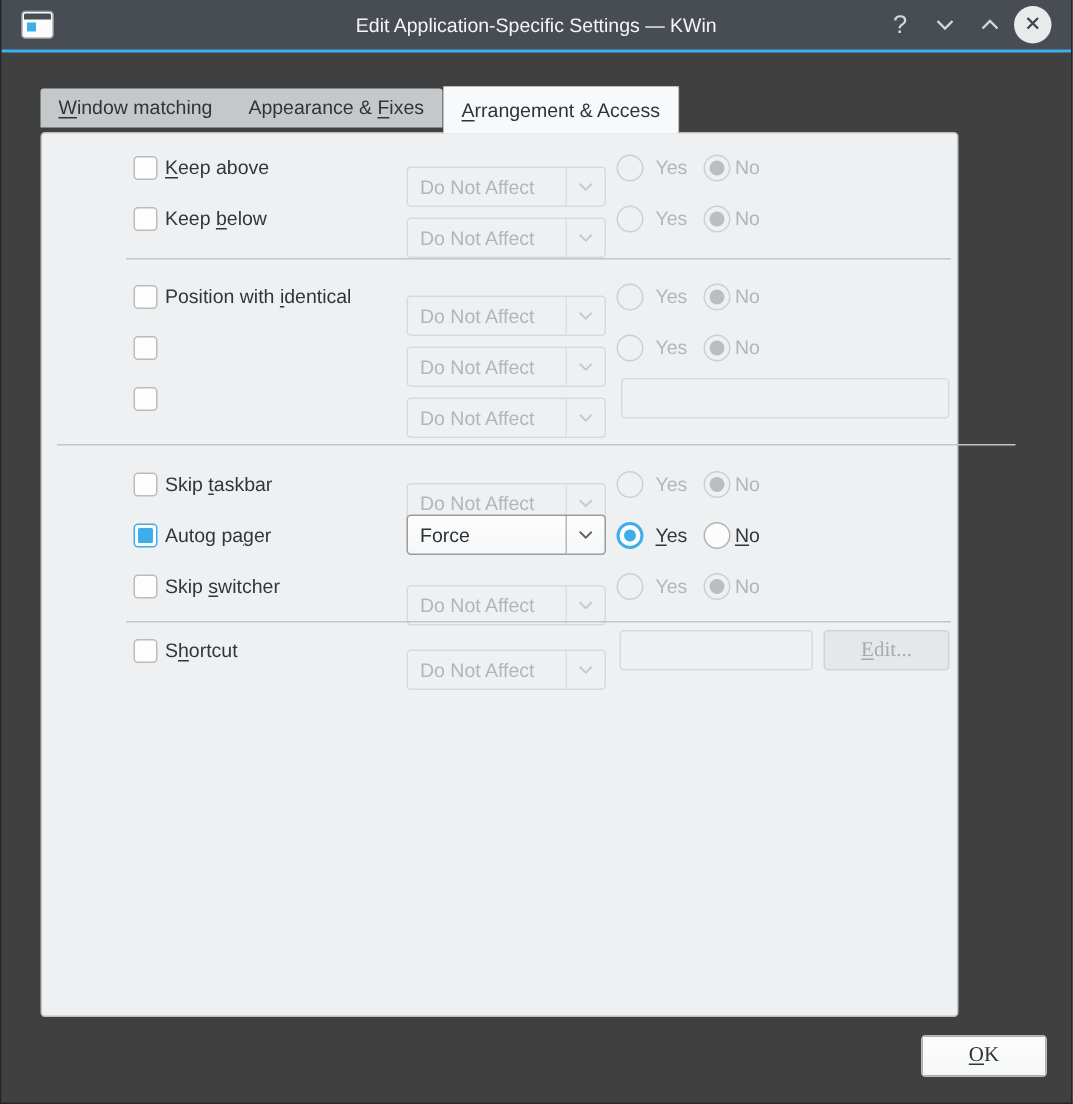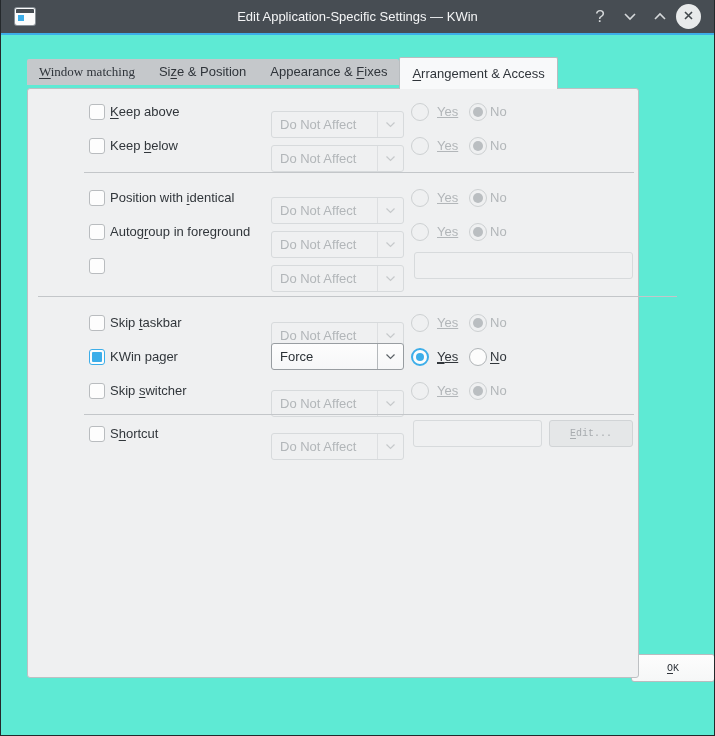--- a/index.html
+++ b/index.html
@@ -1,34 +1,34 @@
 <!DOCTYPE html>
 <html><head>
 <meta charset="utf-8">
 <style>
   html,body{margin:0;padding:0;}
   body{width:715px;height:736px;font-family:"Liberation Sans",sans-serif;font-size:13px;color:#31363b;background:#555;}
-  .win{position:relative;width:715px;height:736px;box-sizing:border-box;background:#5eead4;border:1px solid #24282b;border-top:none;overflow:hidden;}
+  .win{position:relative;width:715px;height:736px;box-sizing:border-box;background:#404040;border:1px solid #24282b;border-top:none;overflow:hidden;}
 
   
   .titlebar{position:absolute;left:0;top:0;right:0;height:33px;background:#474d53;border-bottom:2px solid #3daee9;}
   .tb-title{position:absolute;left:0;right:0;top:0;height:33px;line-height:33px;text-align:center;color:#f4f5f6;font-size:13px;}
   .win-icon{position:absolute;left:14px;top:8px;width:20px;height:17px;background:#fcfcfc;border-radius:2px;box-shadow:0 0 0 1px #8a9197;}
   .win-icon::before{content:"";position:absolute;left:1px;top:1px;right:1px;height:4px;background:#474d53;border-radius:1px 1px 0 0;}
   .win-icon::after{content:"";position:absolute;left:3px;top:7px;width:6px;height:6px;background:#3daee9;}
   .tb-btn{position:absolute;top:0;height:33px;display:flex;align-items:center;justify-content:center;color:#d5d8da;cursor:default;}
   .tb-help{left:586px;width:26px;font-size:17px;font-weight:400;}
   .tb-min{left:616px;width:26px;}
   .tb-max{left:646px;width:26px;}
   .tb-close{left:675px;top:4px;width:25px;height:25px;border-radius:50%;background:#e8eaeb;color:#41474c;}
 
   
   .tabs{position:absolute;left:26px;top:57px;height:31px;display:flex;align-items:flex-end;z-index:3;}
   .tab{height:26px;line-height:26px;padding:0 12px;background:#c5c8cb;color:#2f343a;margin-bottom:3px;cursor:default;}
-  .tab.first{border-radius:2px 0 0 0;font-family:Liberation Serif, serif;}
+  .tab.first{border-radius:2px 0 0 0;}
   .tab.active{height:31px;line-height:31px;margin-bottom:-1px;background:#f8f9fa;border:1px solid #b9bdc0;border-bottom:none;border-radius:2px 2px 0 0;z-index:4;}
   .tab.last{border-radius:0 2px 0 0;}
 
   
   .frame{position:absolute;left:26px;top:88px;width:612px;height:590px;box-sizing:border-box;border:1px solid #bdc0c3;border-radius:3px;background:#eff0f1;z-index:2;}
   .row{position:absolute;left:0;right:0;height:28px;}
   .sep{position:absolute;height:1px;background:#c3c6c9;}
   .sep.s1{left:56px;width:550px;top:83px;}
   .sep.s2{left:10px;width:639px;top:207px;}
   .sep.s3{left:56px;width:550px;top:325px;}
@@ -54,36 +54,36 @@
   
   .radio{position:absolute;top:5px;width:18px;height:18px;box-sizing:border-box;border-radius:50%;}
   .r-yes{left:383px;}
   .r-no{left:441px;}
   .radio.dis{border:1px solid #cdd0d2;}
   .radio.dis.on::after{content:"";position:absolute;left:3px;top:3px;right:3px;bottom:3px;border-radius:50%;background:#babec1;}
   .radio.en{border:1px solid #b1b5b8;background:#fcfcfc;}
   .radio.en.on{border:2px solid #3daee9;}
   .radio.en.on::after{content:"";position:absolute;left:3px;top:3px;right:3px;bottom:3px;border-radius:50%;background:#3daee9;}
   .rlbl{position:absolute;top:0;line-height:28px;white-space:nowrap;}
-  .l-yes{left:409px;text-decoration:underline;}
+  .l-yes{left:409px;}
   .l-no{left:462px;}
   .rlbl.dis{color:#b2b6b9;}
   .rlbl.en{color:#31363b;}
 
   
   .tin{position:absolute;top:0;height:27px;box-sizing:border-box;border:1px solid #d7dadc;border-radius:3px;background:#eff0f1;font-family:inherit;font-size:13px;color:#31363b;padding:0 6px;}
   .tin:disabled{background:#eff0f1;}
   .tin.widef{left:386px;width:219px;}
   .tin.smallf{left:385px;width:129px;}
 
   
-  .btn{position:absolute;height:28px;box-sizing:border-box;border:1px solid #b9bcbf;border-radius:3px;background:linear-gradient(#fdfdfd,#f6f7f7);font-family:Liberation Mono, monospace;font-size:10px;color:#2f343a;}
+  .btn{position:absolute;height:28px;box-sizing:border-box;border:1px solid #b9bcbf;border-radius:3px;background:linear-gradient(#fdfdfd,#f6f7f7);font-family:Liberation Serif, serif;font-size:14px;color:#2f343a;}
   .btn-edit{left:521px;top:0;width:84px;height:27px;background:#e5e7e8;border:1px solid #d1d4d6;color:#a8acaf;}
   .btn-cancel{left:523px;top:690px;width:84px;}
-  .btn-ok{left:613px;top:654px;width:84px;margin-left:17px;}
+  .btn-ok{left:613px;top:690px;width:84px;}
 </style>
 </head>
 <body>
 
 <div class="win">
 
   <div class="titlebar">
     <span class="win-icon"></span>
     <span class="tb-title">Edit Application-Specific Settings — KWin</span>
     <span class="tb-btn tb-help">?</span>
@@ -99,21 +99,20 @@
     </span>
     <span class="tb-btn tb-close">
       <span><svg width="11" height="11" viewBox="0 0 11 11">
             <path d="M2 2 L9 9 M9 2 L2 9" stroke="currentColor" stroke-width="1.6" fill="none"></path>
           </svg></span>
     </span>
   </div>
 
   <div class="tabs">
     <div class="tab first"><span></span><span class="u">W</span><span>indow matching</span></div>
-    <div class="tab"><span>Si</span><span class="u">z</span><span>e &amp; Position</span></div>
     <div class="tab last"><span>Appearance &amp; </span><span class="u">F</span><span>ixes</span></div>
     <div class="tab active"><span></span><span class="u">A</span><span>rrangement &amp; Access</span></div>
   </div>
 
   <div class="frame">
 
     <div class="row" style="top:9px">
       <span class="cb"></span>
       <span class="lbl"><span></span><span class="u">K</span><span>eep above</span></span>
       <span class="combo dis">
@@ -161,21 +160,20 @@
           </span>
       </span>
       <span class="radio dis r-yes"></span>
       <span class="rlbl dis l-yes"><span>Yes</span><span class="u"></span><span></span></span>
       <span class="radio dis on r-no"></span>
       <span class="rlbl dis l-no"><span>No</span><span class="u"></span><span></span></span>
     </div>
 
     <div class="row" style="top:129px">
       <span class="cb"></span>
-      <span class="lbl"><span>Autog</span><span class="u">r</span><span>oup in foreground</span></span>
       <span class="combo dis">
         <span class="combo-txt">Do Not Affect</span>
         <span class="combo-btn">
             <svg width="11" height="7" viewBox="0 0 11 7">
               <polyline points="1.5,1.5 5.5,5.5 9.5,1.5" fill="none" stroke="currentColor" stroke-width="1.2"></polyline>
             </svg>
           </span>
       </span>
       <span class="radio dis r-yes"></span>
       <span class="rlbl dis l-yes"><span>Yes</span><span class="u"></span><span></span></span>
@@ -210,21 +208,21 @@
           </span>
       </span>
       <span class="radio dis r-yes"></span>
       <span class="rlbl dis l-yes"><span>Yes</span><span class="u"></span><span></span></span>
       <span class="radio dis on r-no"></span>
       <span class="rlbl dis l-no"><span>No</span><span class="u"></span><span></span></span>
     </div>
 
     <div class="row" style="top:254px">
       <span class="cb checked"></span>
-      <span class="lbl"><span>KWin pa</span><span class="u">g</span><span>er</span></span>
+      <span class="lbl"><span>Autog pa</span><span class="u">g</span><span>er</span></span>
       <span class="combo en">
         <span class="combo-txt">Force</span>
         <span class="combo-btn">
             <svg width="11" height="7" viewBox="0 0 11 7">
               <polyline points="1.5,1.5 5.5,5.5 9.5,1.5" fill="none" stroke="currentColor" stroke-width="1.2"></polyline>
             </svg>
           </span>
       </span>
       <span class="radio en on r-yes"></span>
       <span class="rlbl en l-yes"><span></span><span class="u">Y</span><span>es</span></span>

